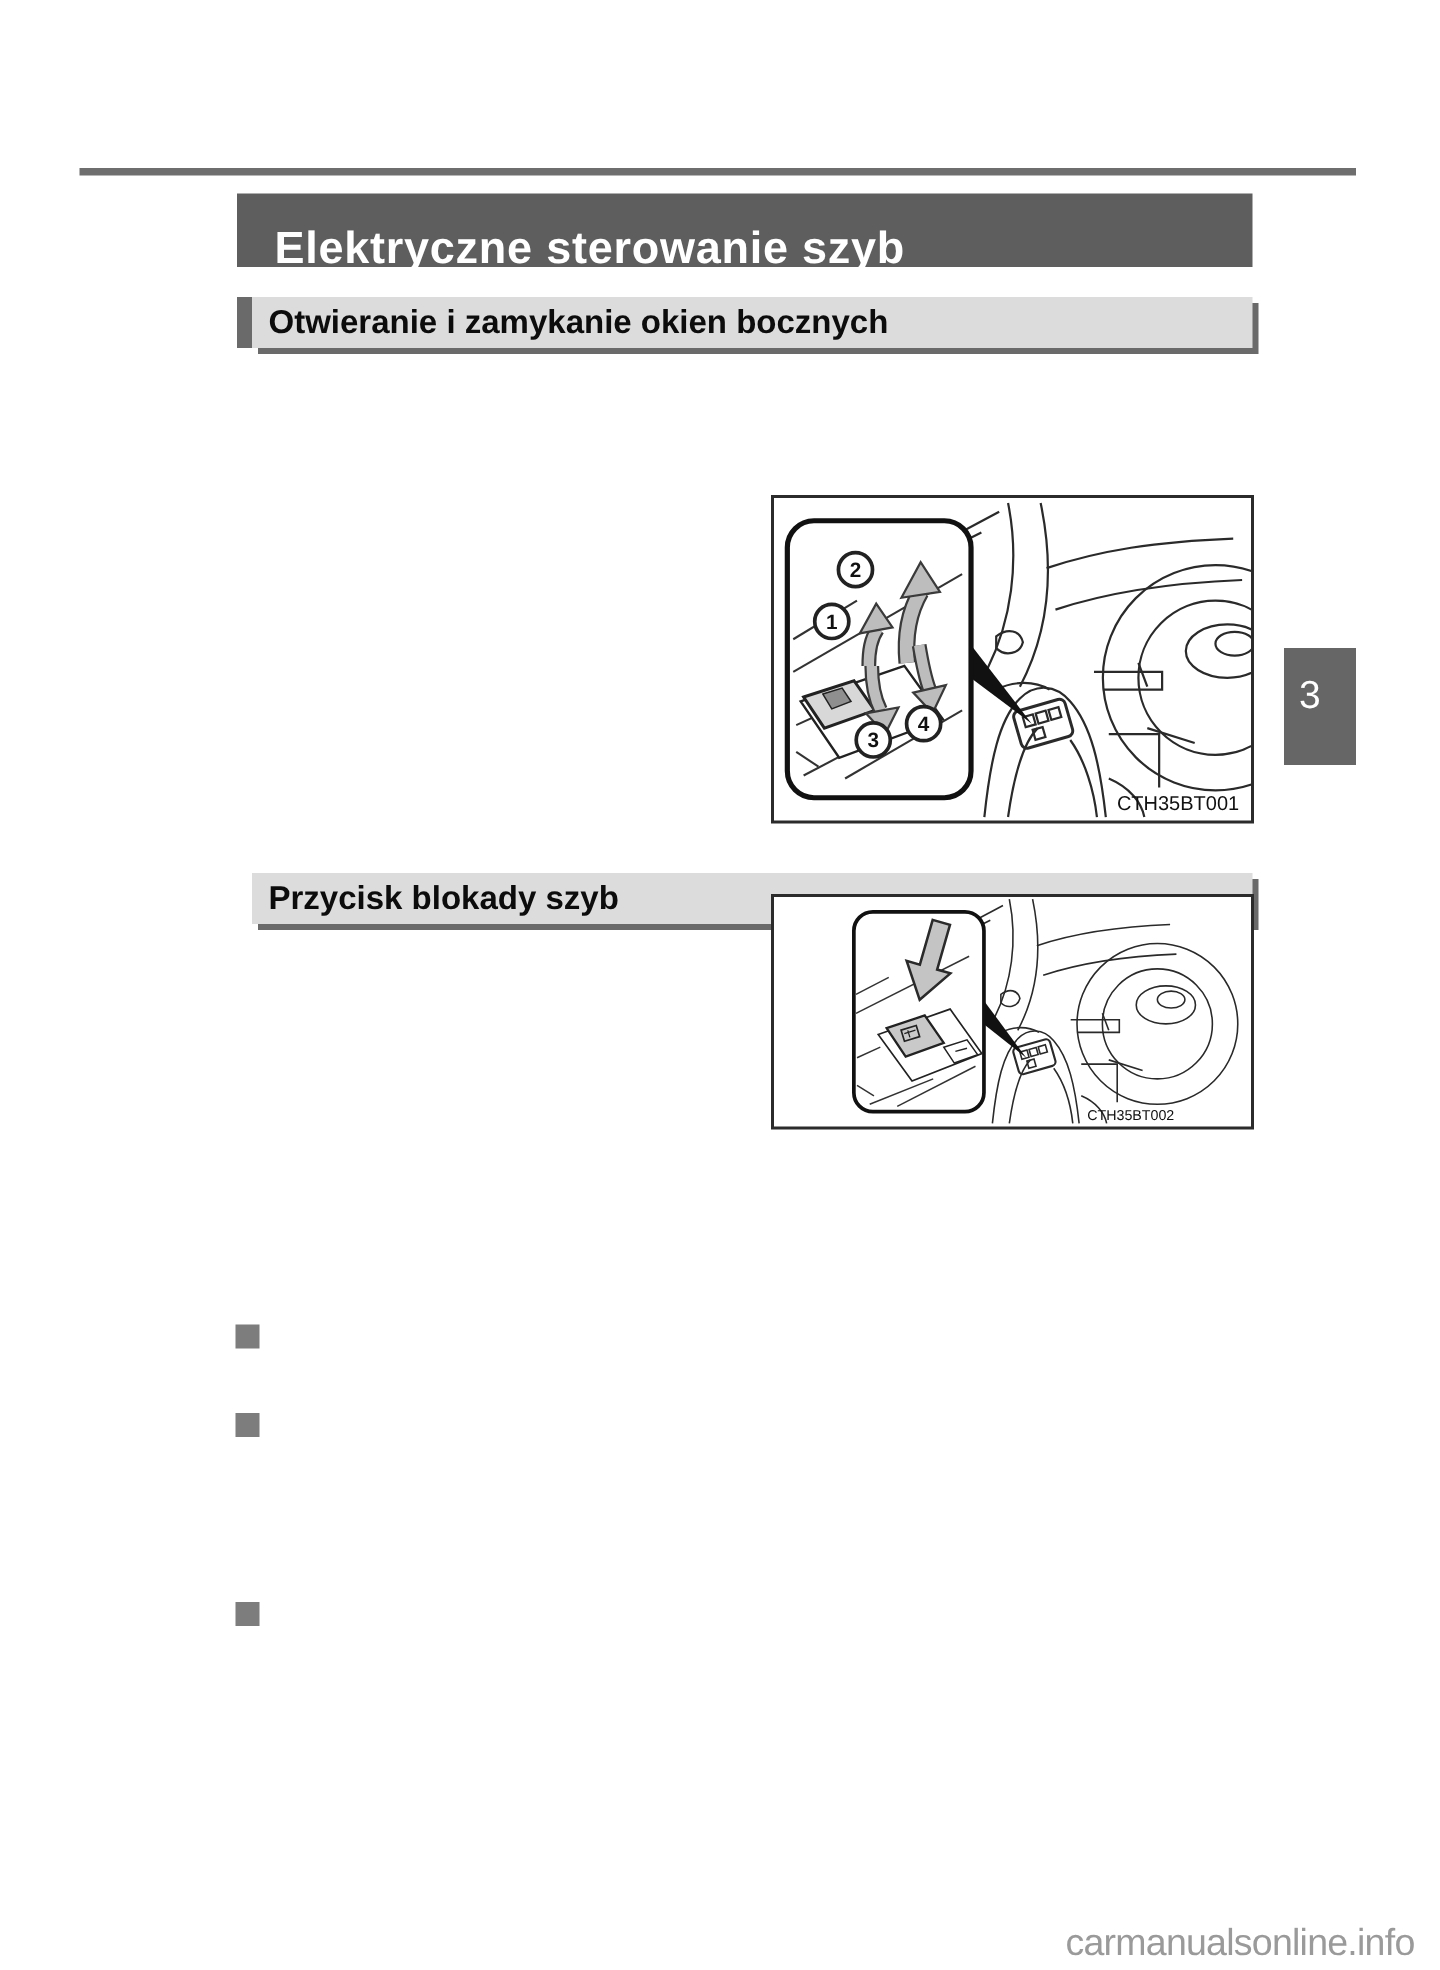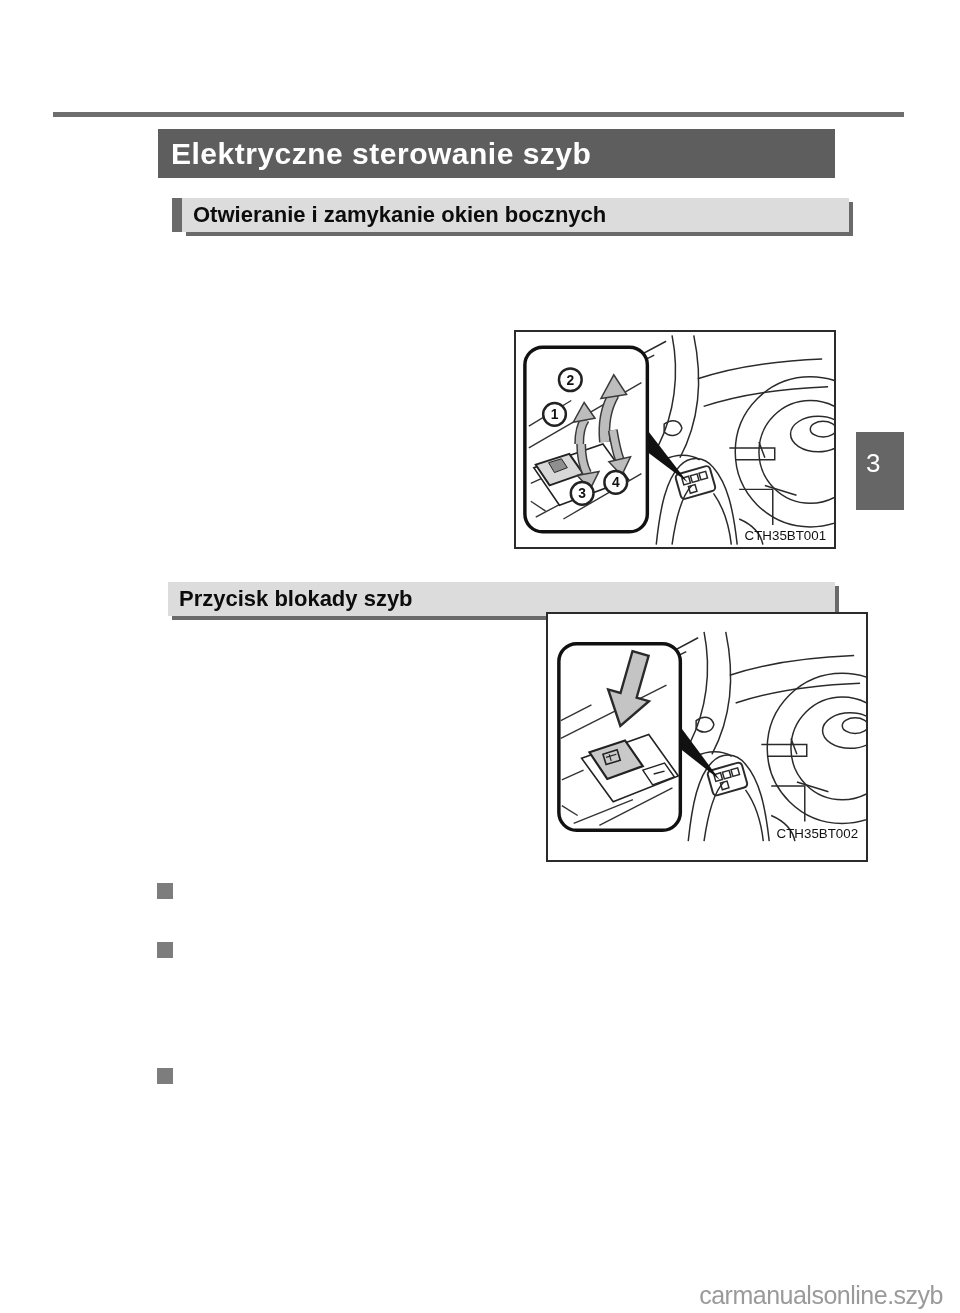--- a/index.html
+++ b/index.html
@@ -1,32 +1,32 @@
 <!DOCTYPE html>
 <html><head>
 <meta charset="utf-8">
 <style>
   html,body{margin:0;padding:0;background:#fff;}
   .page{position:relative;width:960px;height:1313px;background:#ffffff;overflow:hidden;
         font-family:"Liberation Sans", sans-serif;}
   .top-rule{position:absolute;left:53px;top:112px;width:851px;height:5px;background:#6e6e6e;}
   .title-bar{position:absolute;left:158px;top:129px;width:677px;height:49px;background:#5e5e5e;}
-  .title-bar h1{margin:0;padding:0 18px 0 13px;line-height:49px;font-size:30px;font-weight:bold;
+  .title-bar h1{margin:12px;padding:0 18px 0 13px;line-height:49px;font-size:30px;font-weight:bold;
         color:#ffffff;letter-spacing:0.5px;white-space:nowrap;}
   .section-bar{position:absolute;width:677px;height:34px;display:flex;}
   .section-bar .accent{width:10px;background:#6a6a6a;}
   .section-bar .bar{flex:1;background:#dcdcdc;box-shadow:4px 4px 0 #6a6a6a;
         font-size:22px;font-weight:bold;color:#0c0c0c;line-height:34px;padding-left:11px;
         white-space:nowrap;overflow:hidden;}
-  .sec1{left:158px;top:198px;margin-left:14px;}
+  .sec1{left:158px;top:198px;}
   .sec2{left:158px;top:582px;align-items:center;}
   .figure{position:absolute;left:514px;width:322px;background:#ffffff;
         border:2px solid #2b2b2b;box-sizing:border-box;}
   .fig1{top:330px;height:219px;}
-  .fig2{top:612px;height:250px;margin-left:32px;}
+  .fig2{top:596px;height:157px;}
   .figure svg{display:block;width:100%;height:100%;}
   .chapter-tab{position:absolute;left:856px;top:432px;width:48px;height:78px;background:#666666;
         color:#ffffff;font-size:26px;padding:16px 0 0 10px;box-sizing:border-box;}
   .bullet{position:absolute;left:157px;width:16px;height:16px;background:#7d7d7d;}
   .b1{top:883px;} .b2{top:942px;} .b3{top:1068px;}
   .watermark{position:absolute;right:17px;top:1281px;font-size:25px;color:#9a9a9a;
         letter-spacing:-0.5px;text-decoration:none;cursor:pointer;}
   text.cap{font-family:"Liberation Sans",sans-serif;font-size:13.5px;fill:#111;}
   text.num{font-family:"Liberation Sans",sans-serif;font-size:14px;font-weight:bold;fill:#111;
         text-anchor:middle;}
@@ -178,15 +178,15 @@
         </g>
       </g>
       <text class="cap" x="314" y="211" text-anchor="end">CTH35BT002</text>
     </svg>
   </div>
 
   <div class="bullet b1"></div>
   <div class="bullet b2"></div>
   <div class="bullet b3"></div>
 
-  <a class="watermark">carmanualsonline.szyb</a>
+  <a class="watermark">carmanualsonline.info</a>
 
 </div>
 
 </body></html>

